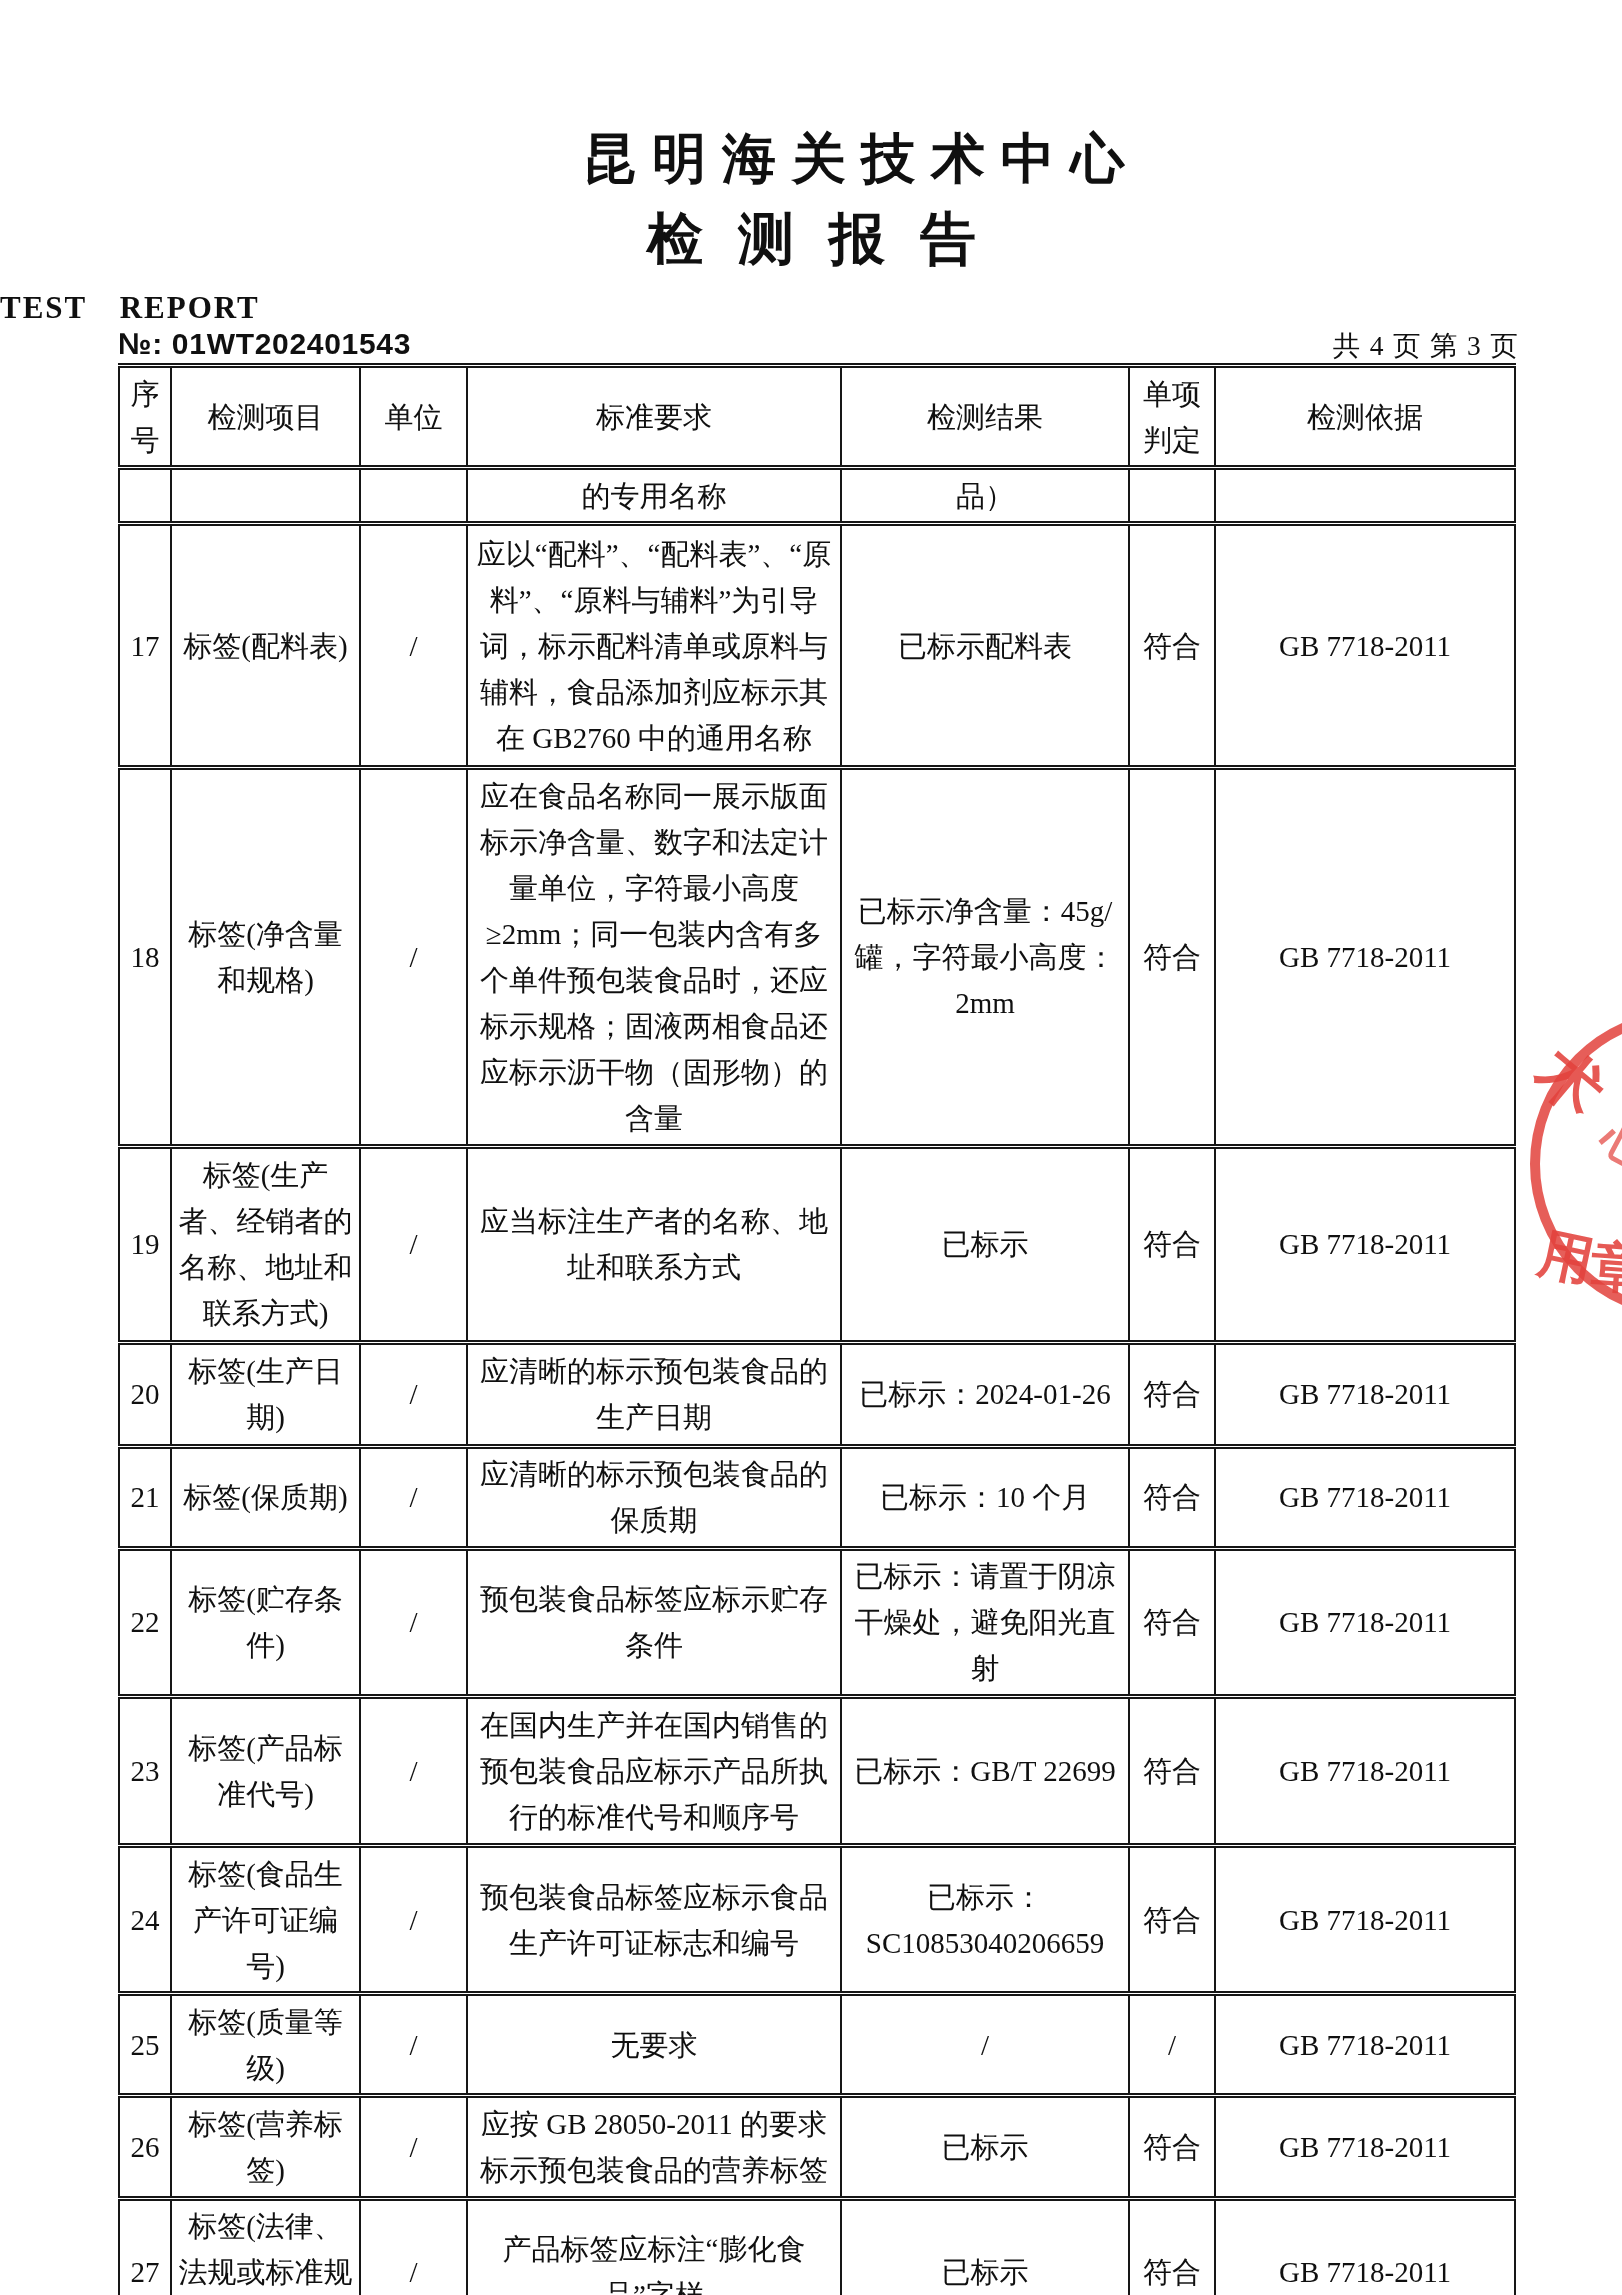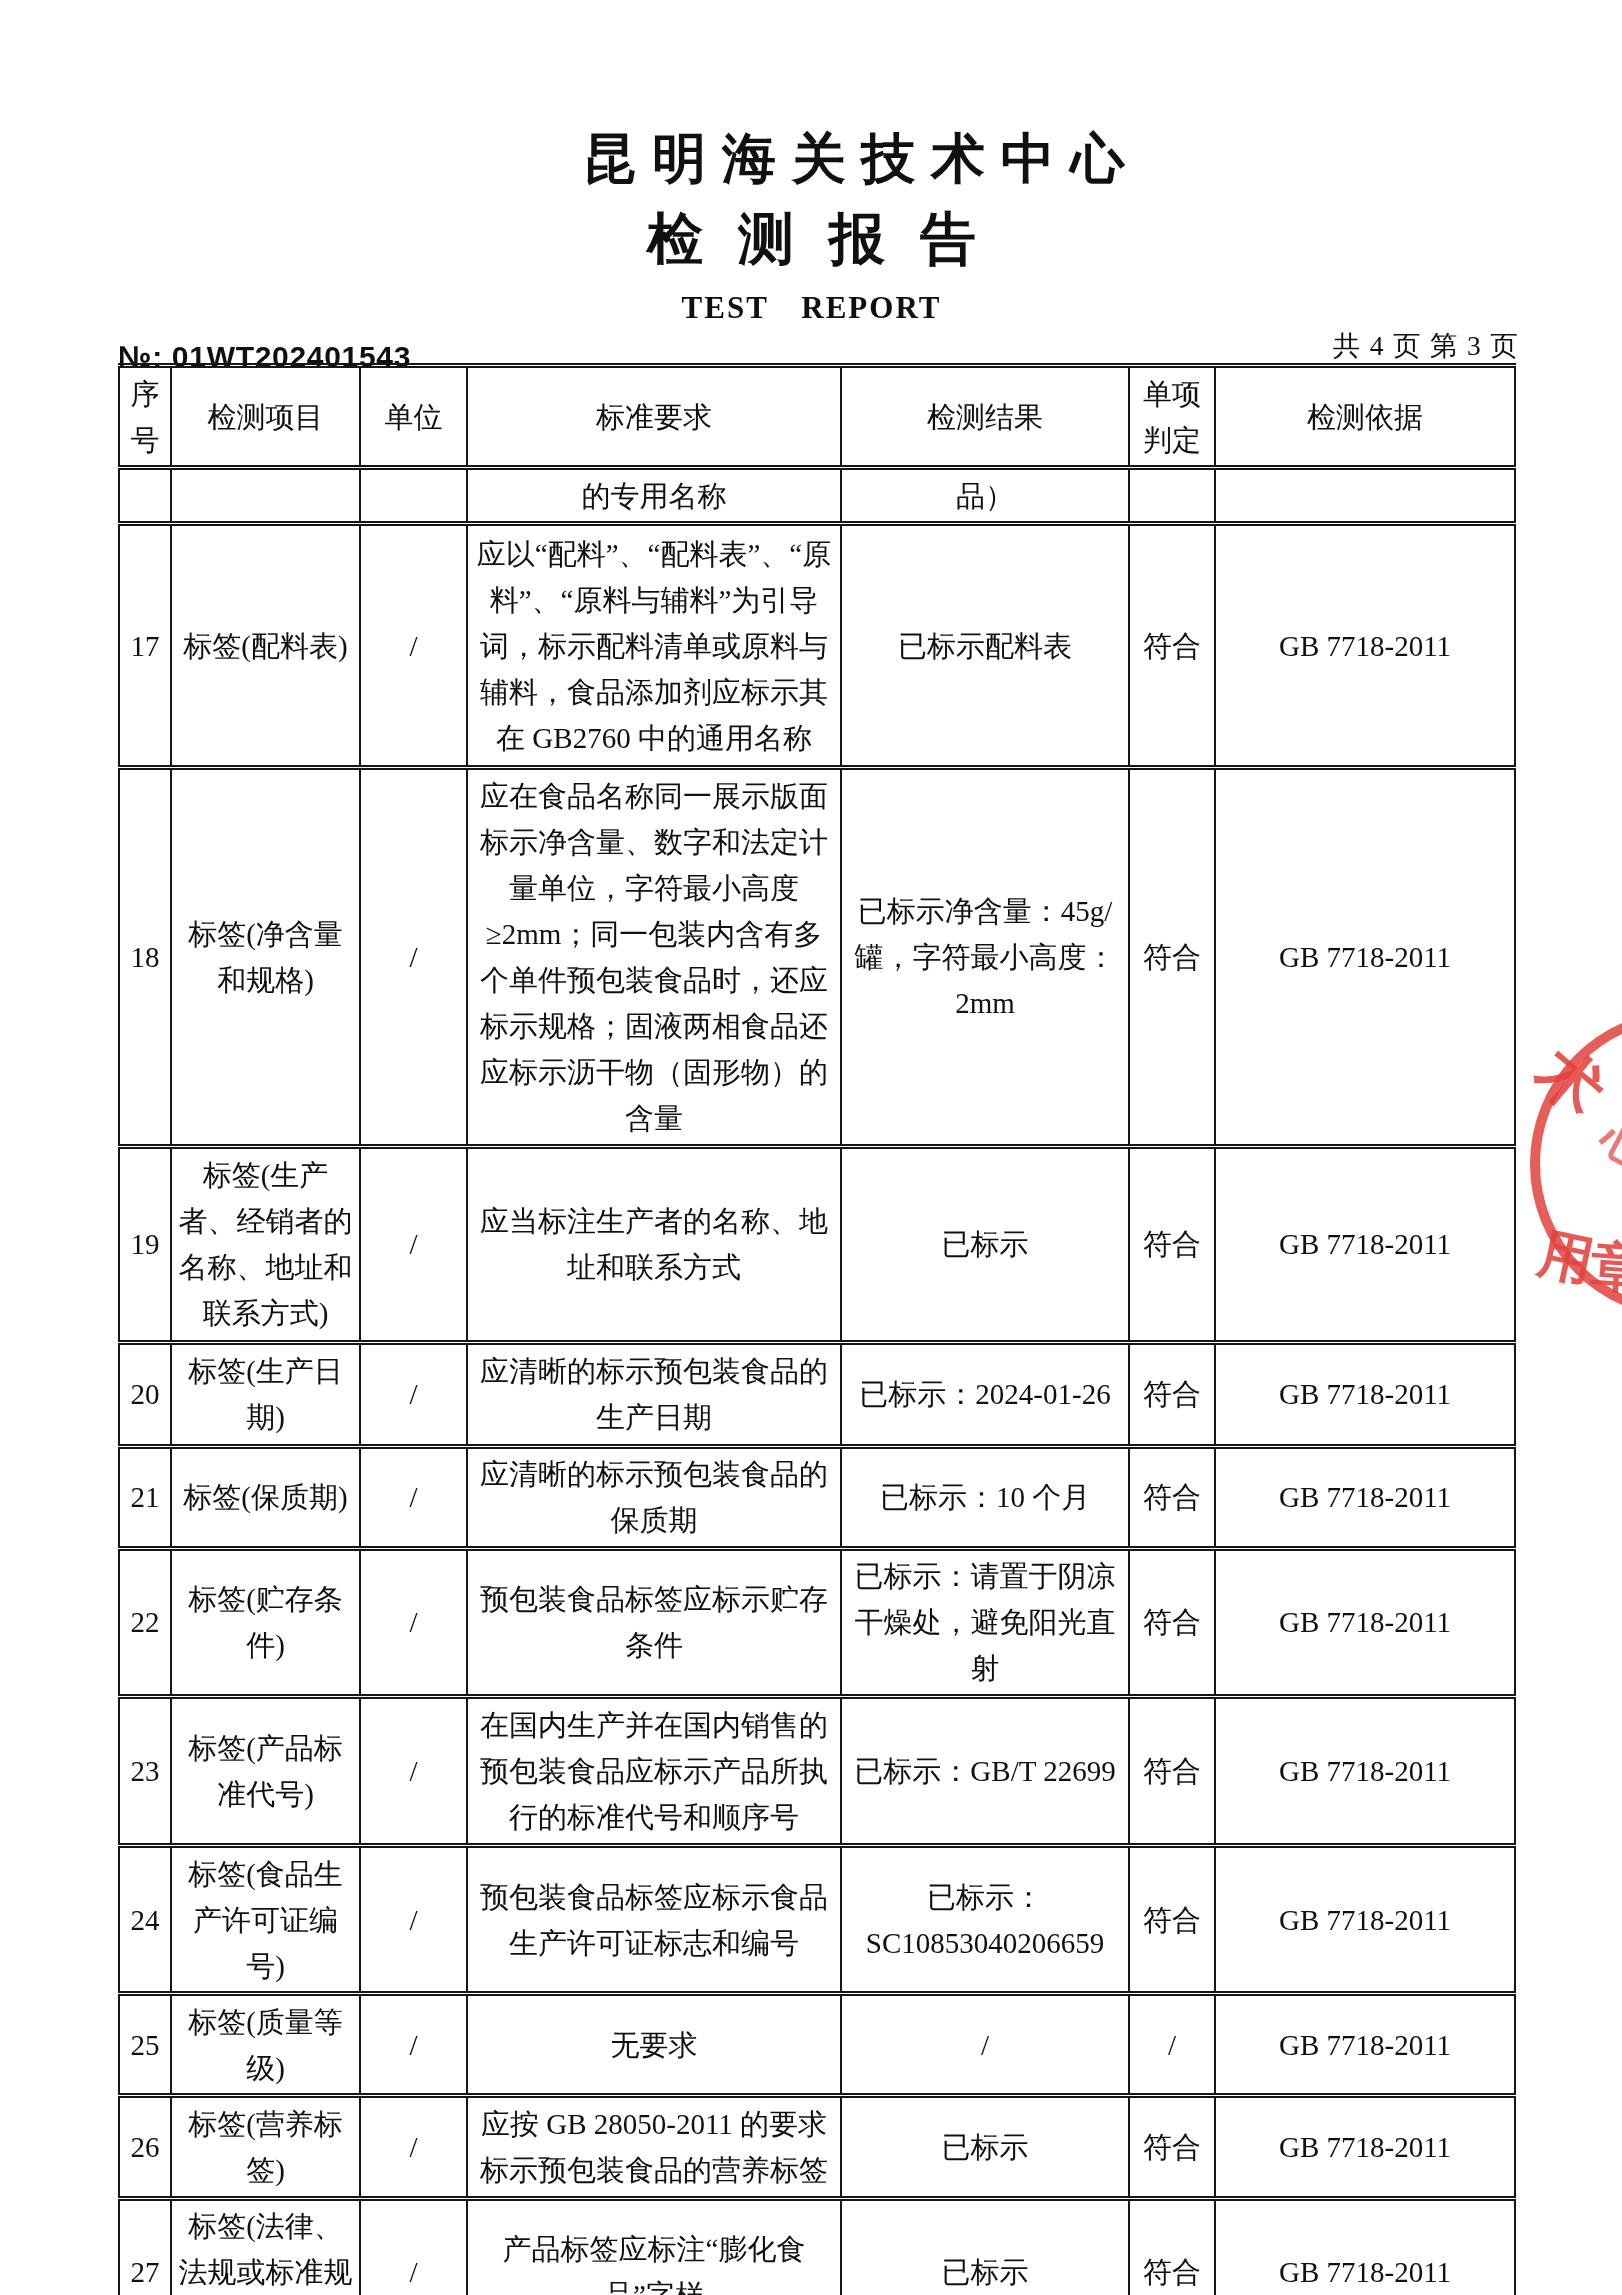--- a/index.html
+++ b/index.html
@@ -20,26 +20,26 @@
     margin-left:42px;
   }
   .report-title{
     position:absolute;top:202px;left:0;width:100%;
     text-align:center;font-size:56px;font-weight:bold;
     letter-spacing:10.5px;padding-left:10.5px;box-sizing:border-box;
     white-space:nowrap;
   }
   .report-title-en{
     position:absolute;top:287px;left:0;width:100%;
-    text-align:center;font-size:31px;font-weight:bold;
+    font-size:31px;font-weight:bold;
     letter-spacing:2px;word-spacing:22px;white-space:nowrap;
   }
   
   .report-no{
-    position:absolute;left:118px;top:340px;
+    position:absolute;left:118px;top:327px;
     font-size:30px;font-weight:bold;letter-spacing:0.7px;
     font-family:"Liberation Sans","DejaVu Sans",sans-serif;
   }
   .page-info{
     position:absolute;right:104px;top:328px;
     font-size:27.5px;letter-spacing:1.3px;margin-left:32px;
   }
   
   table.report{
     position:absolute;left:118px;top:363px;

